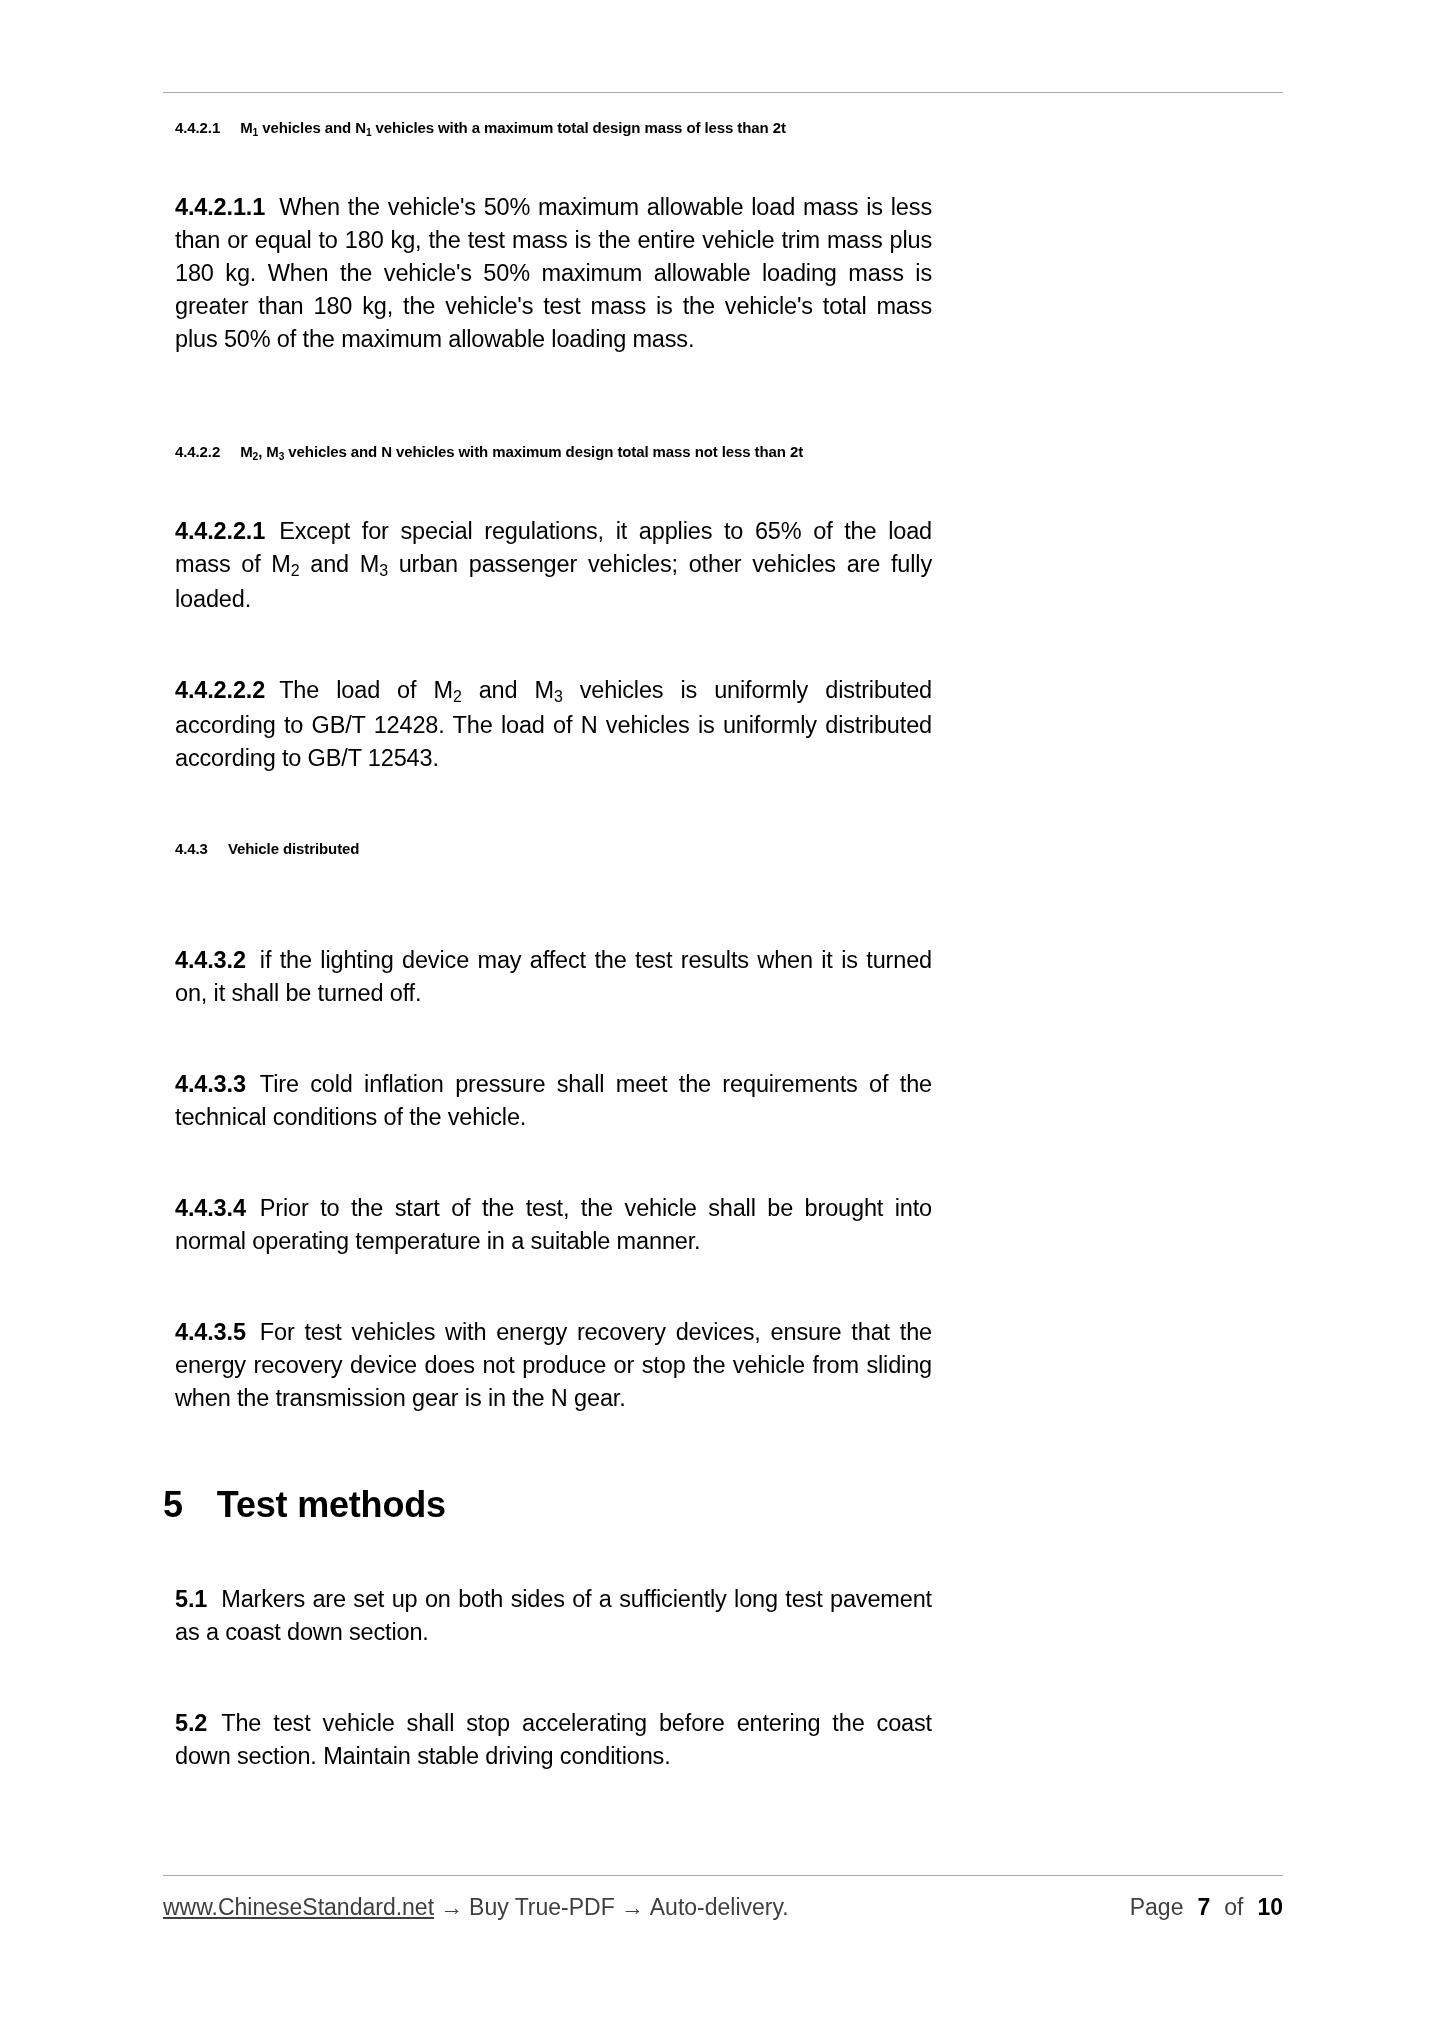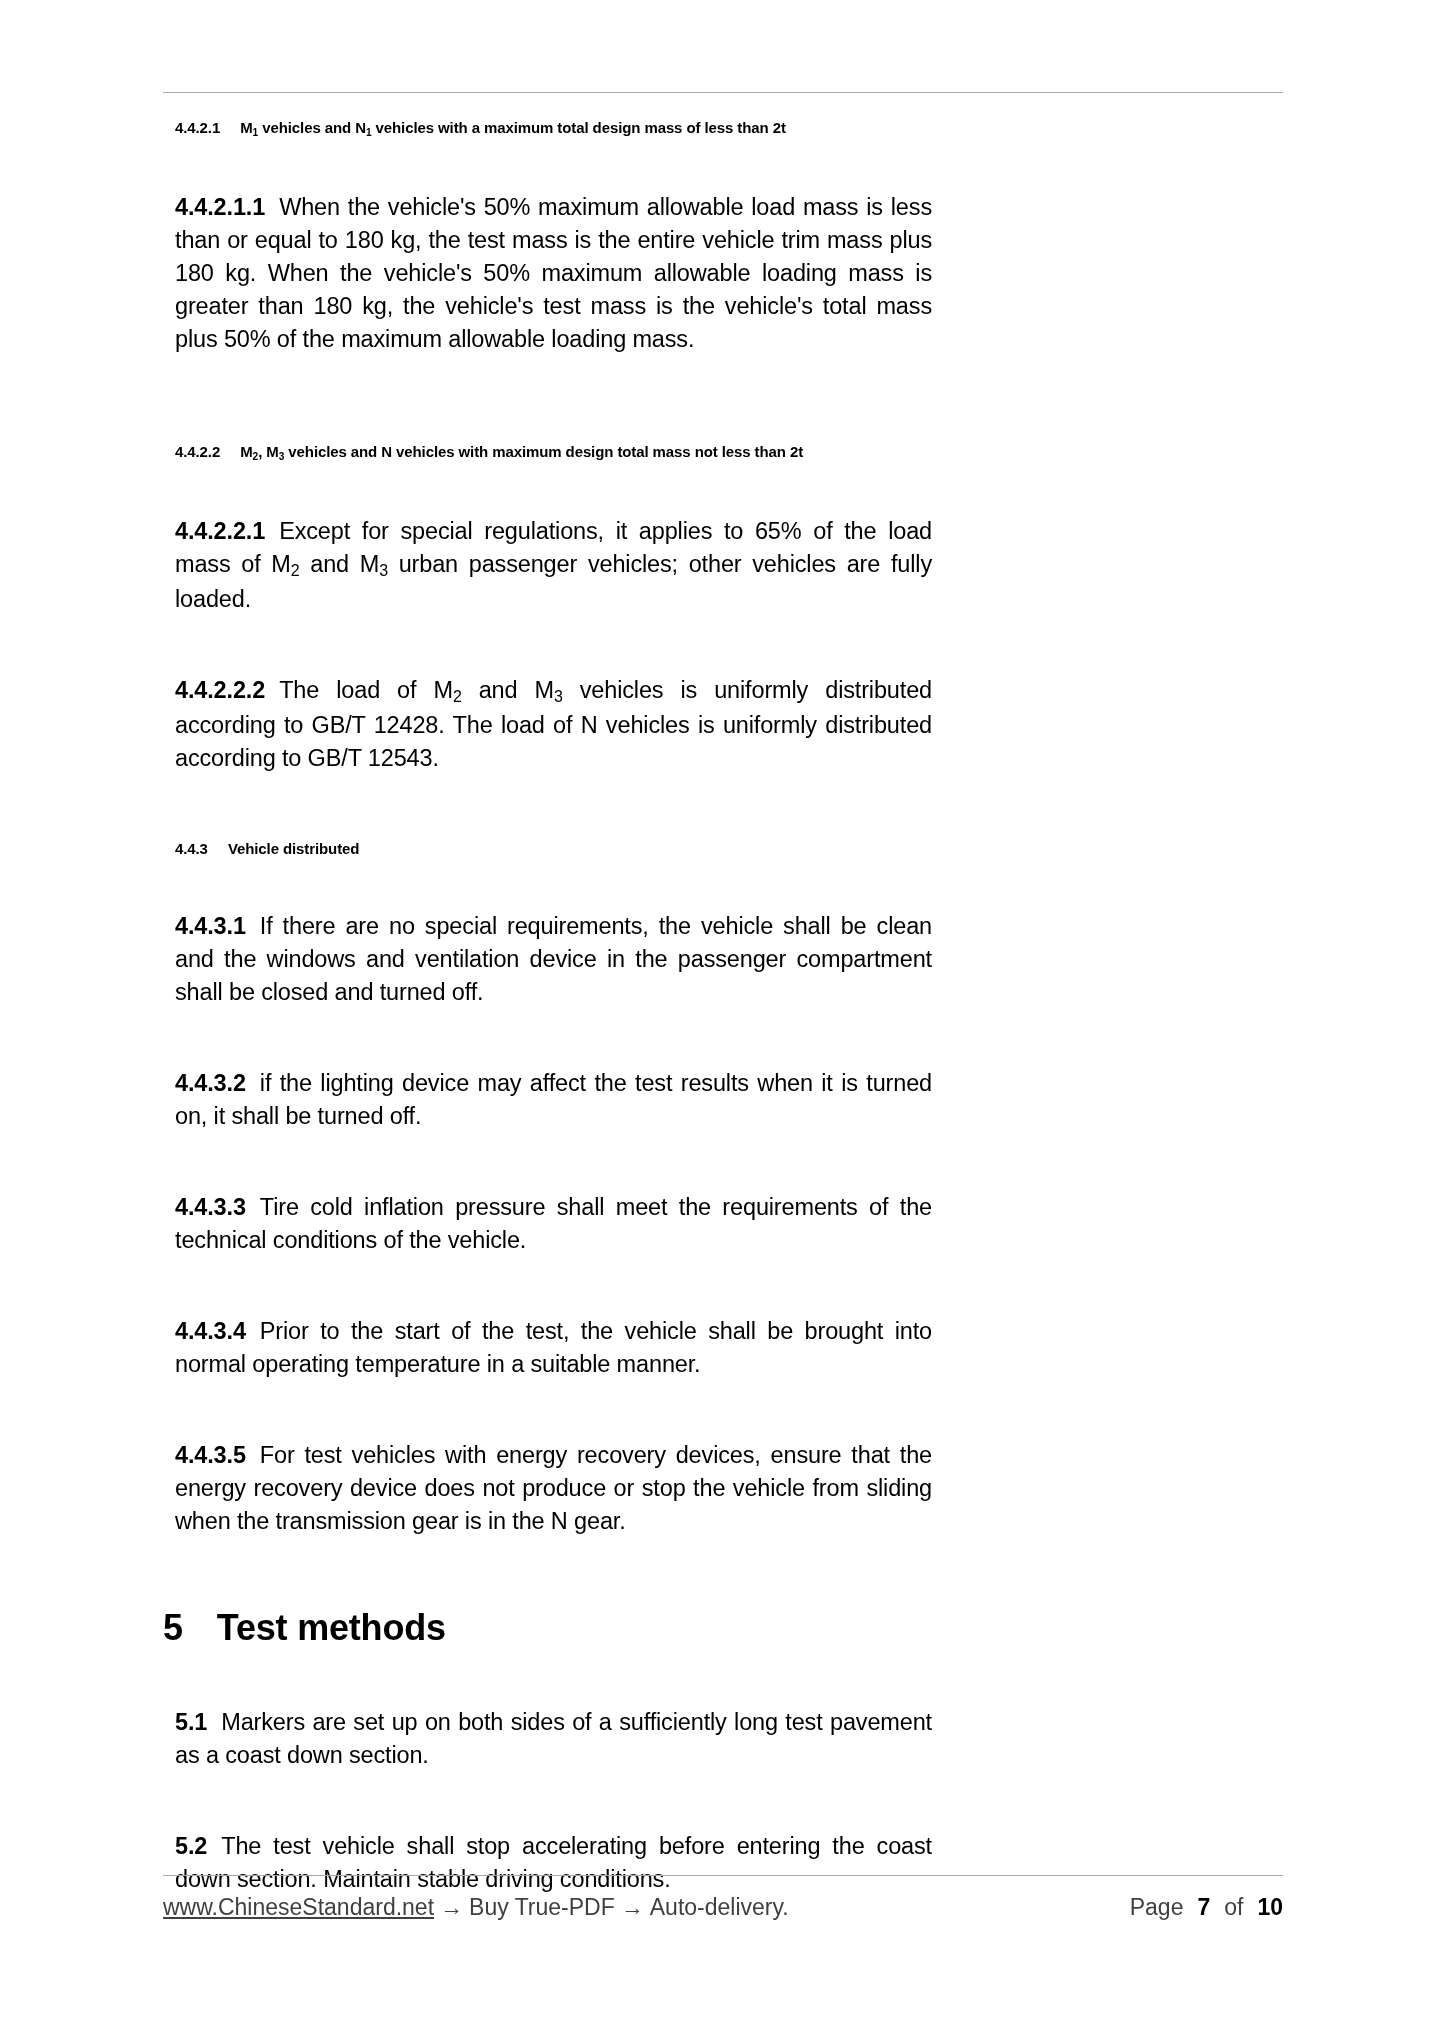--- a/index.html
+++ b/index.html
@@ -188,21 +188,20 @@
     <p class="para"><span class="num">4.4.2.2.2</span><span class="sp"></span><span>The load of M</span><sub>2</sub><span> and M</span><sub>3</sub><span> vehicles is uniformly distributed according to GB/T 12428. The load of N vehicles is uniformly distributed according to GB/T 12543.</span></p>
 
     <div class="gap-lg"></div>
 
     <div class="h-sub">
       <span class="num">4.4.3</span><span class="sp-wide"></span><span>Vehicle distributed</span>
     </div>
 
     <div class="gap-md"></div>
 
-    <p class="para"><span class="num">4.4.3.1</span><span class="sp"></span><span>If there are no special requirements, the vehicle shall be clean and the windows and ventilation device in the passenger compartment shall be closed and turned off.</span></p>
 
     <div class="gap-md"></div>
 
     <p class="para"><span class="num">4.4.3.2</span><span class="sp"></span><span>if the lighting device may affect the test results when it is turned on, it shall be turned off.</span></p>
 
     <div class="gap-md"></div>
 
     <p class="para"><span class="num">4.4.3.3</span><span class="sp"></span><span>Tire cold inflation pressure shall meet the requirements of the technical conditions of the vehicle.</span></p>
 
     <div class="gap-md"></div>

